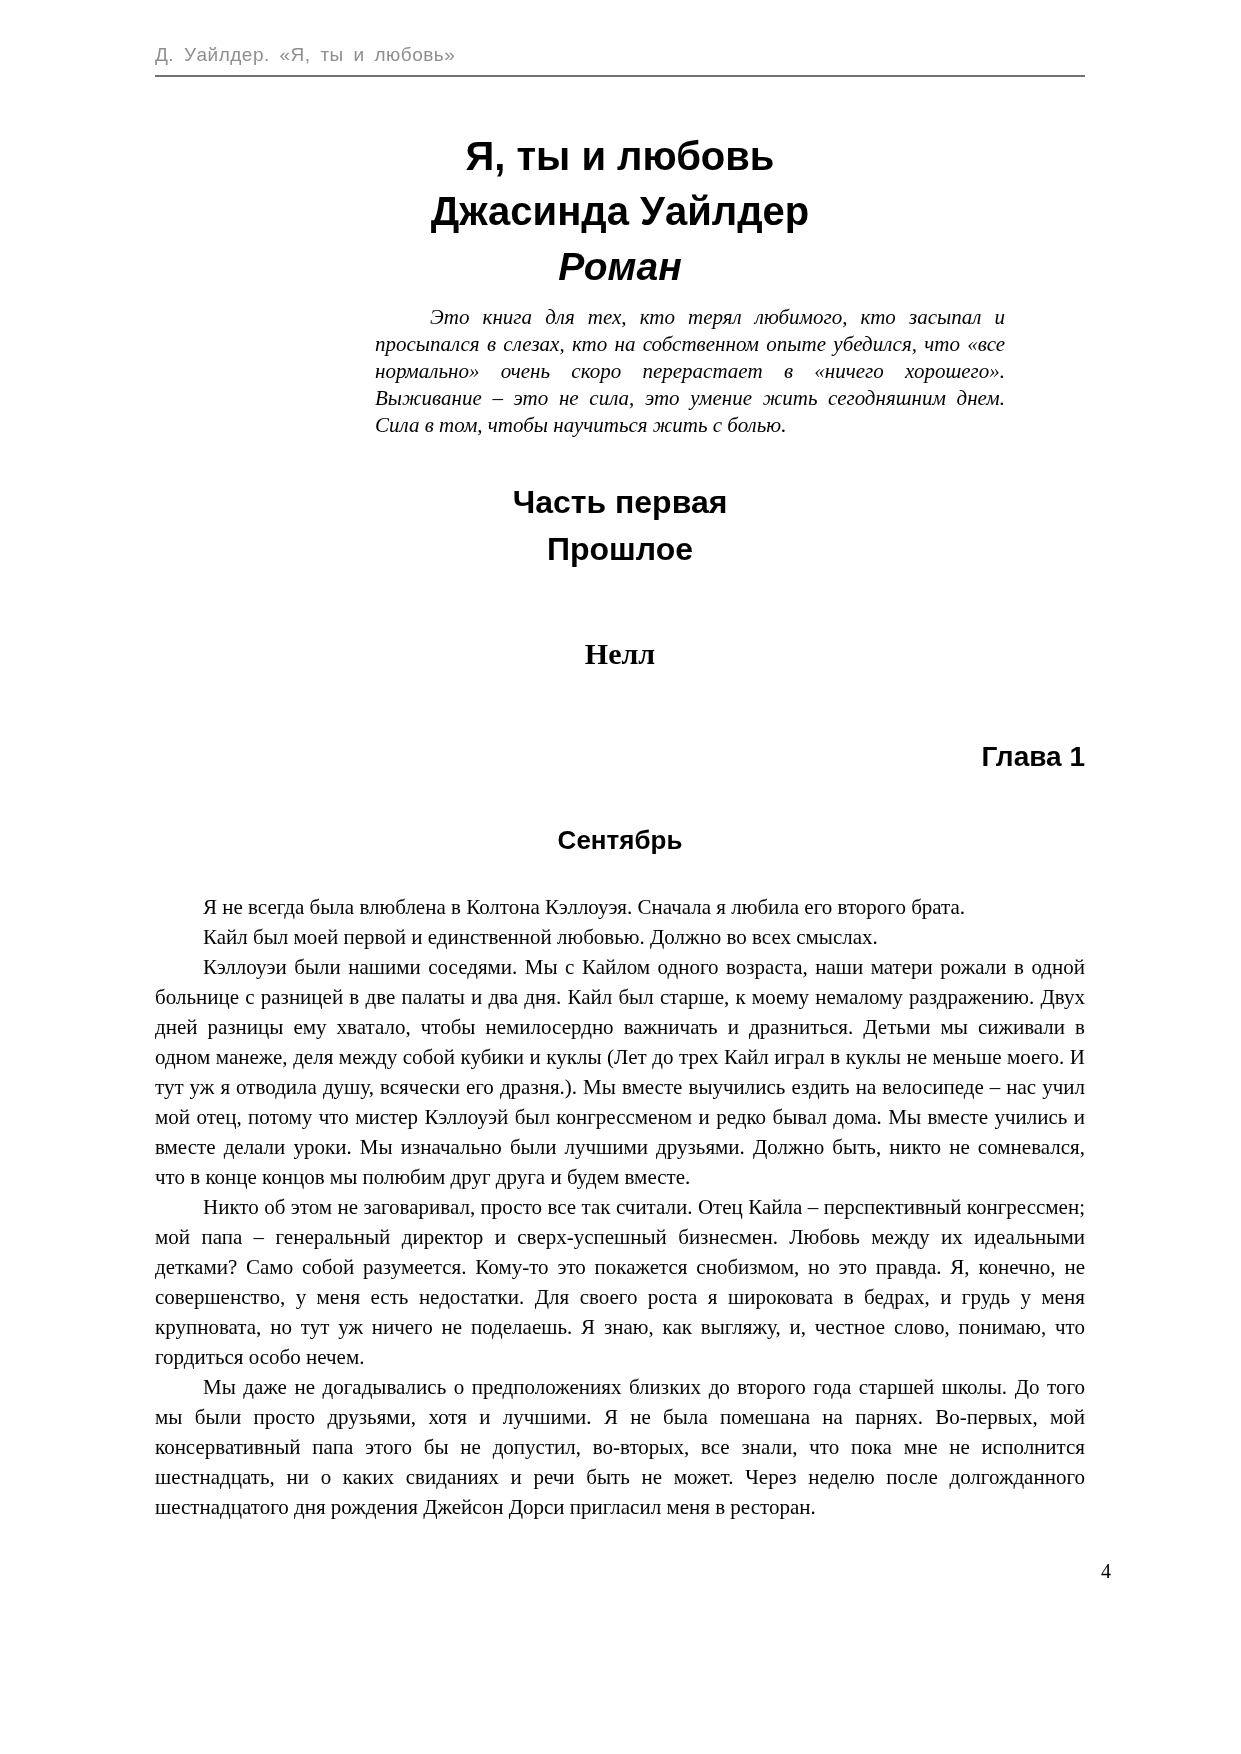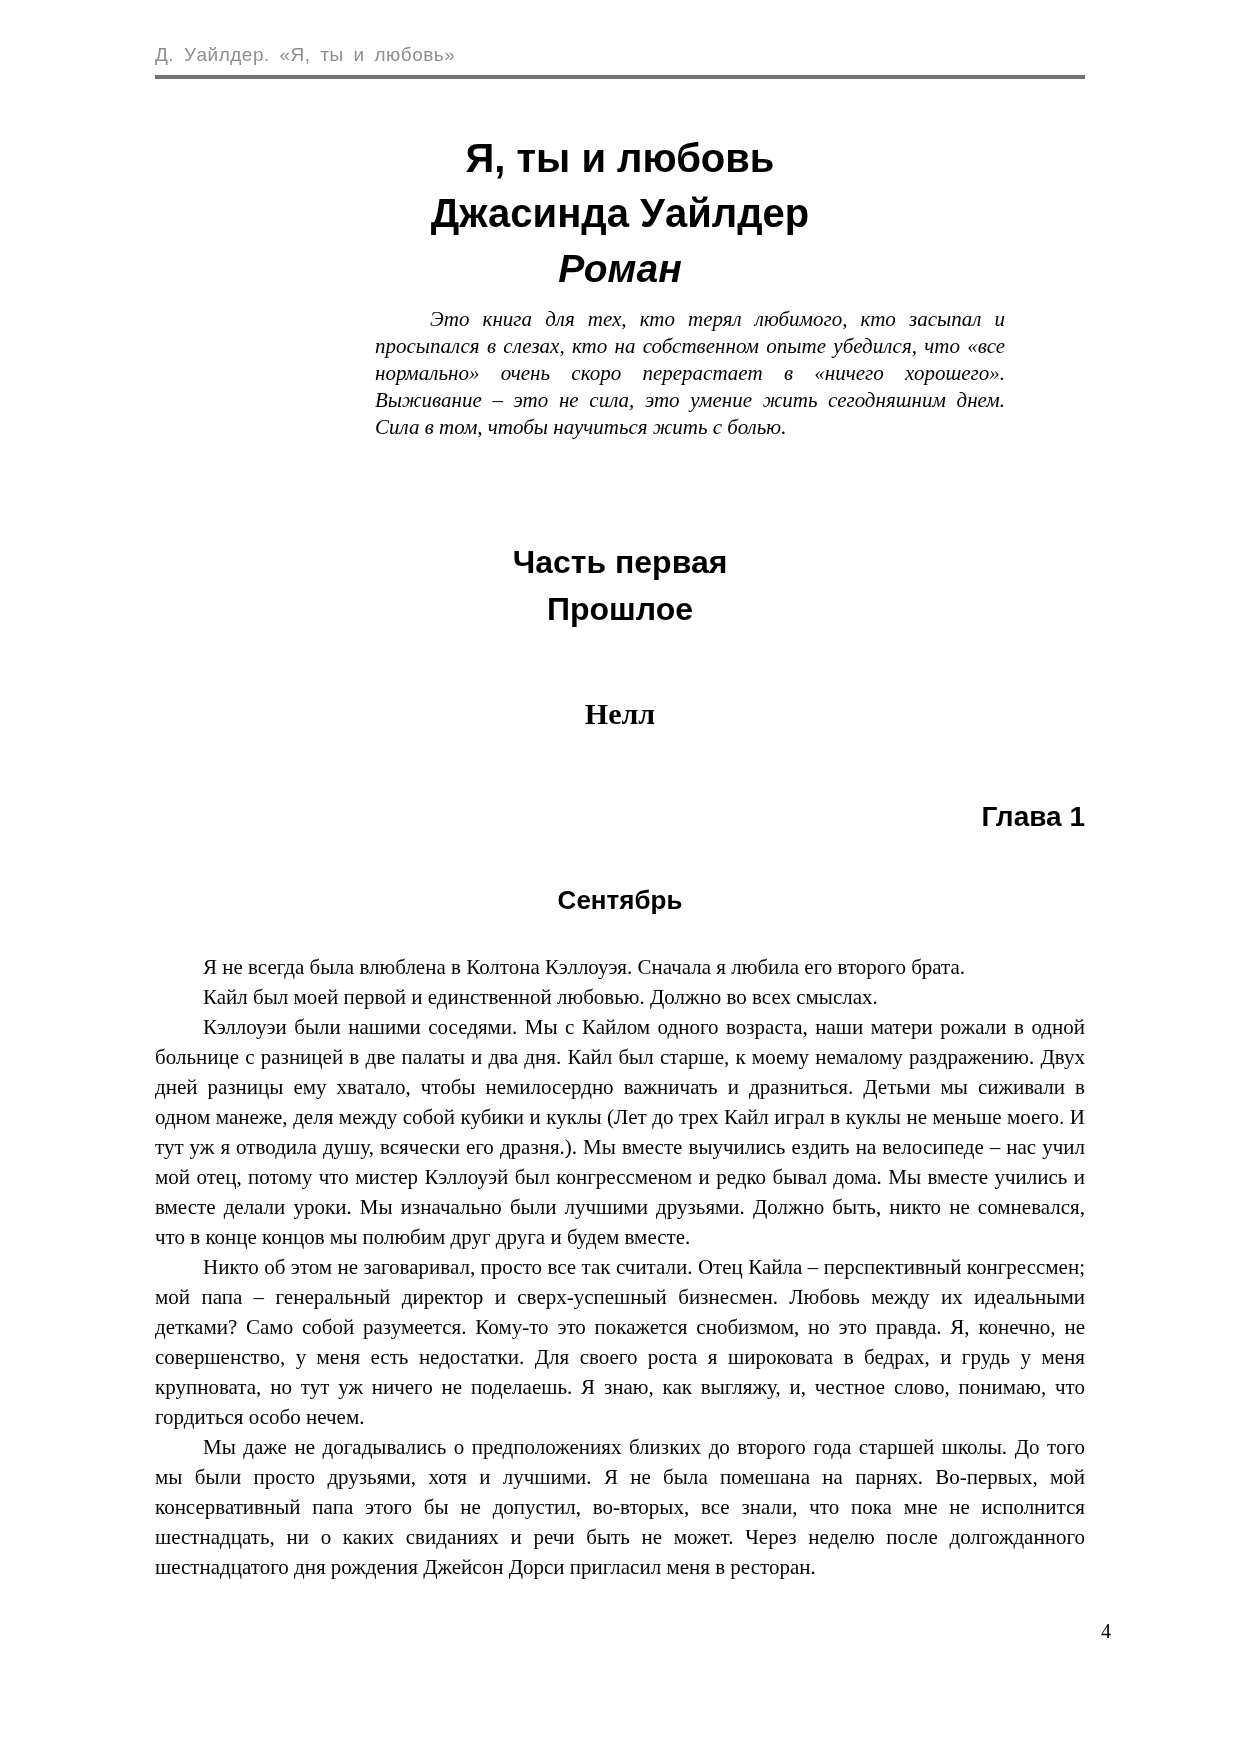--- a/index.html
+++ b/index.html
@@ -17,21 +17,21 @@
     box-sizing: border-box;
     width: 1241px;
     height: 1754px;
     padding: 0 156px 0 155px;
     overflow: hidden;
   }
   
   .running-header {
     padding-top: 44px;
     padding-bottom: 9px;
-    border-bottom: 4px solid #737373;
+    border-bottom: 2px solid #737373;
     font-family: "Liberation Sans", sans-serif;
     font-size: 19px;
     color: #8f8f8f;
     letter-spacing: 0.5px;
     word-spacing: 4px;
   }
   
   .title-block {
     margin-top: 52px;
     text-align: center;
@@ -50,21 +50,21 @@
     width: 630px;
     font-family: "Liberation Serif", serif;
     font-style: italic;
     font-size: 21px;
     line-height: 27px;
     text-align: justify;
     text-indent: 55px;
   }
   
   .part-heading {
-    margin-top: 98px;
+    margin-top: 40px;
     text-align: center;
     font-family: "Liberation Sans", sans-serif;
     font-weight: bold;
     font-size: 32px;
     line-height: 47px;
   }
   .narrator {
     margin-top: 64px;
     text-align: center;
     font-family: Liberation Serif, serif;

